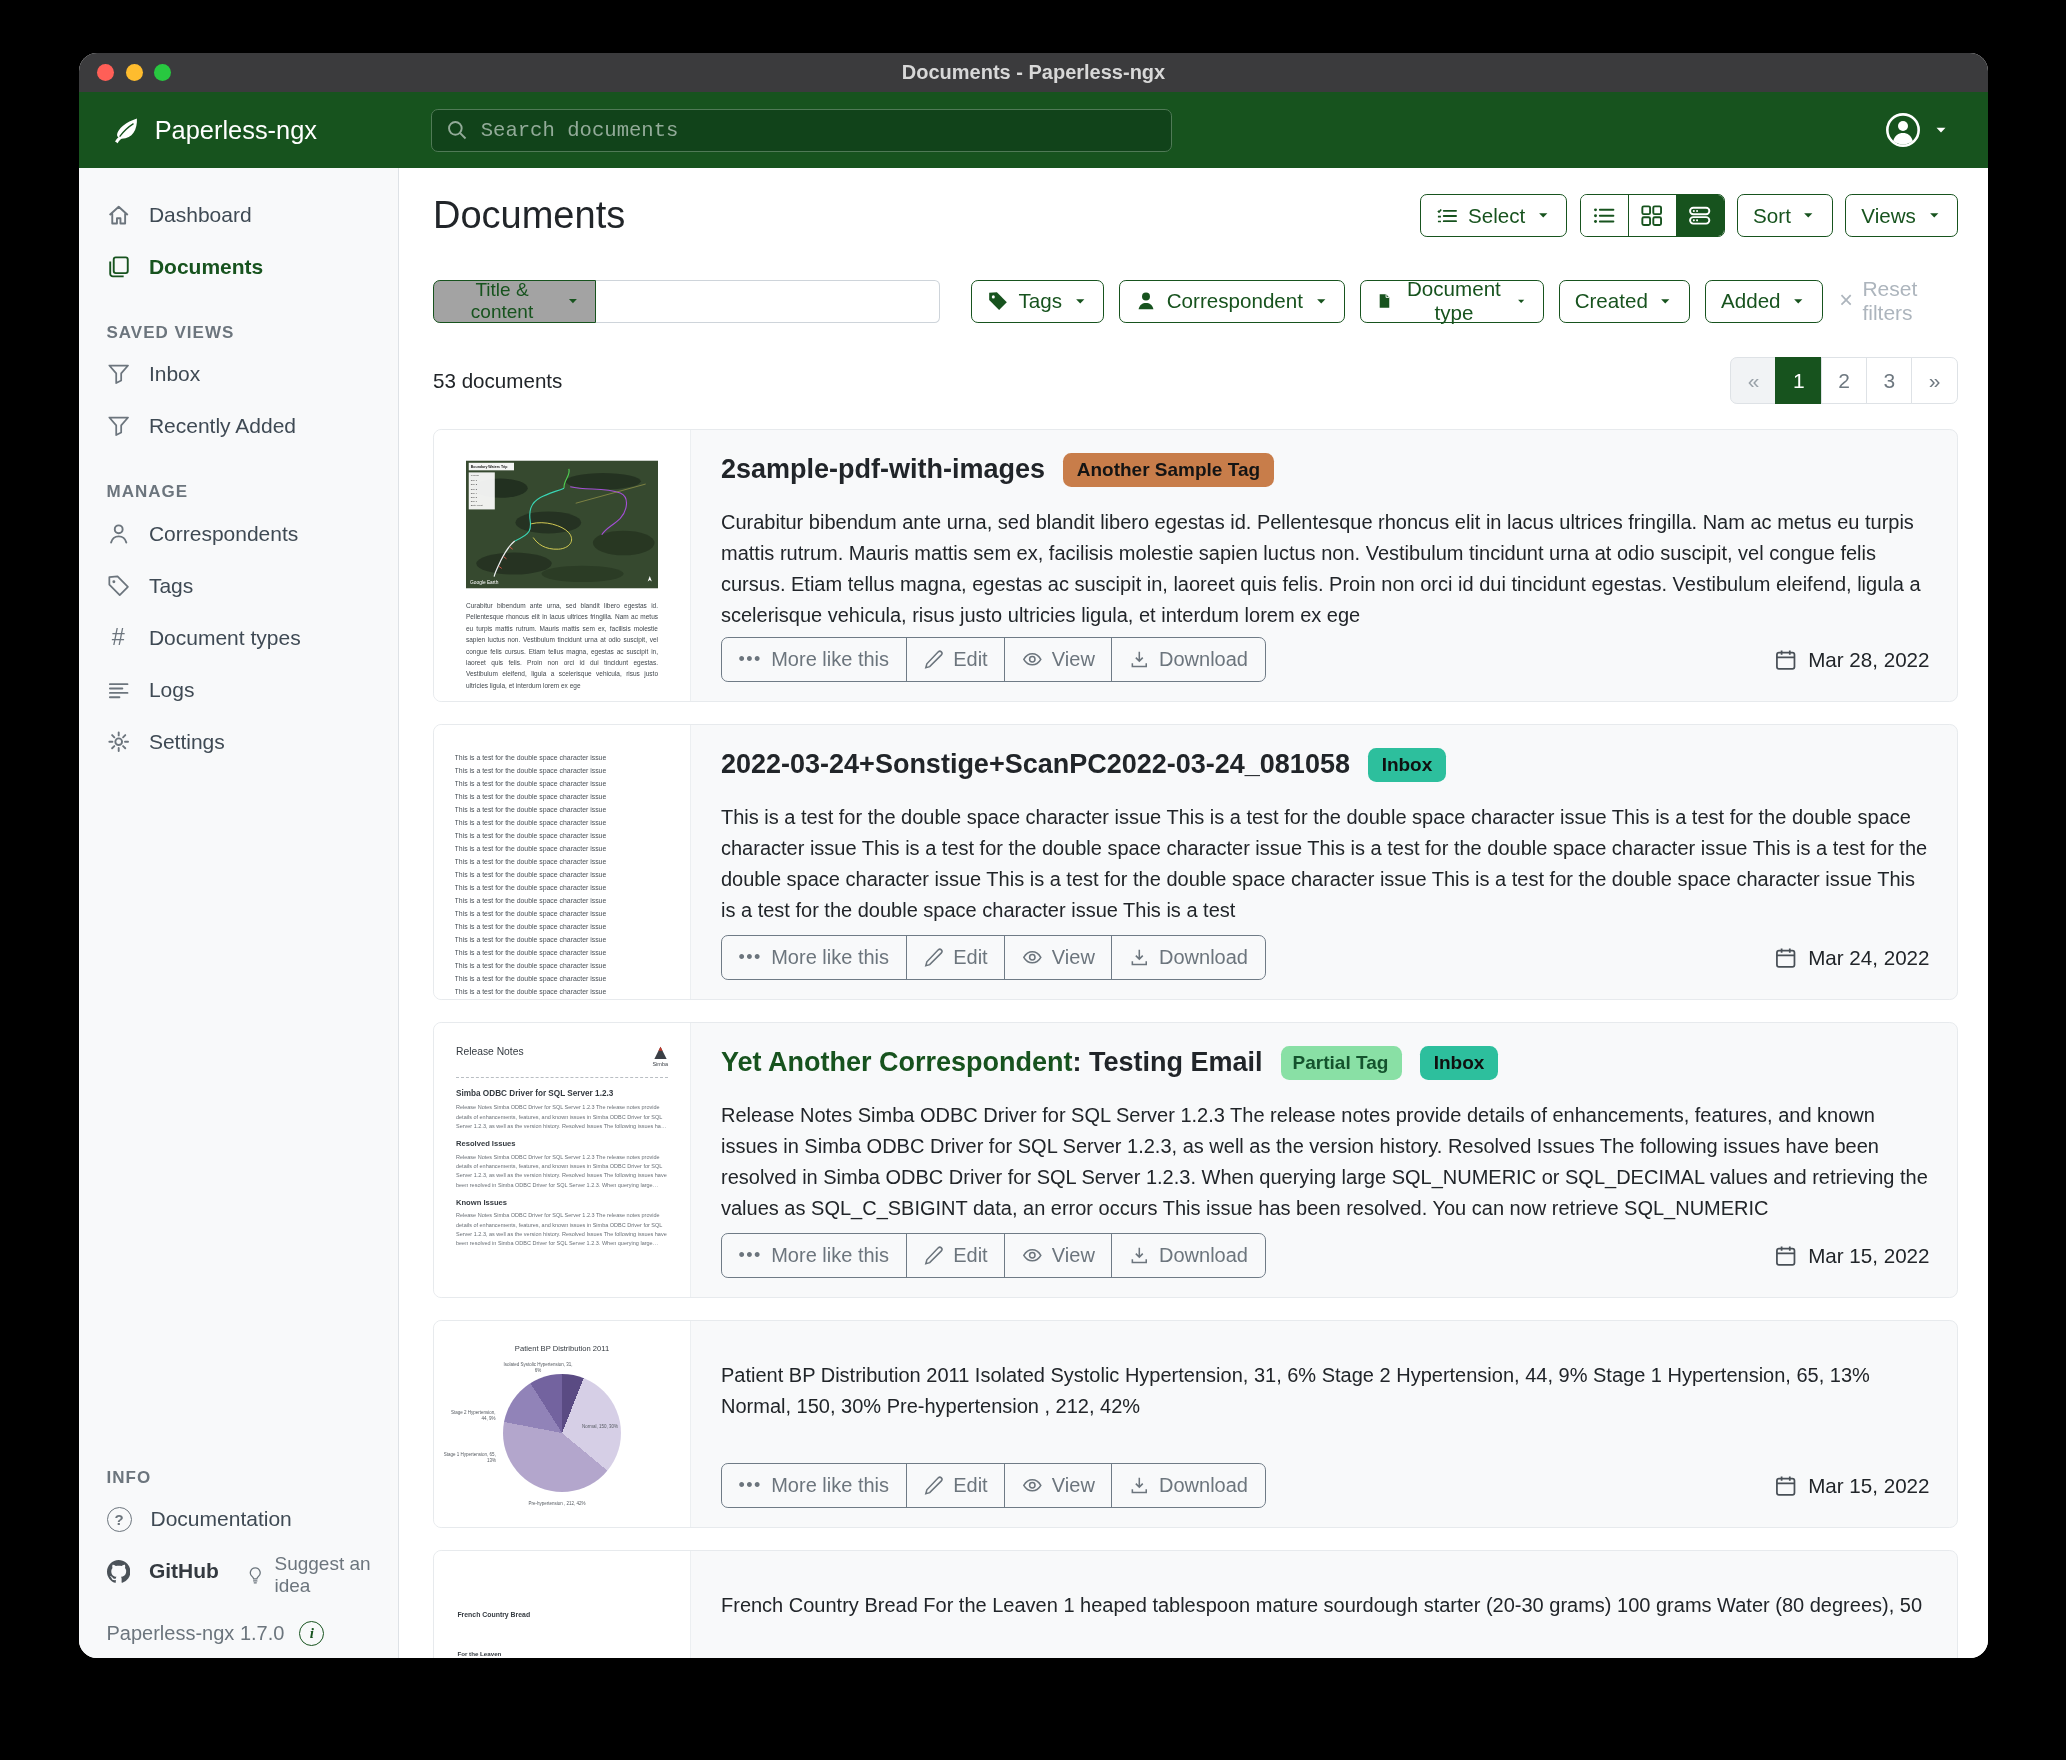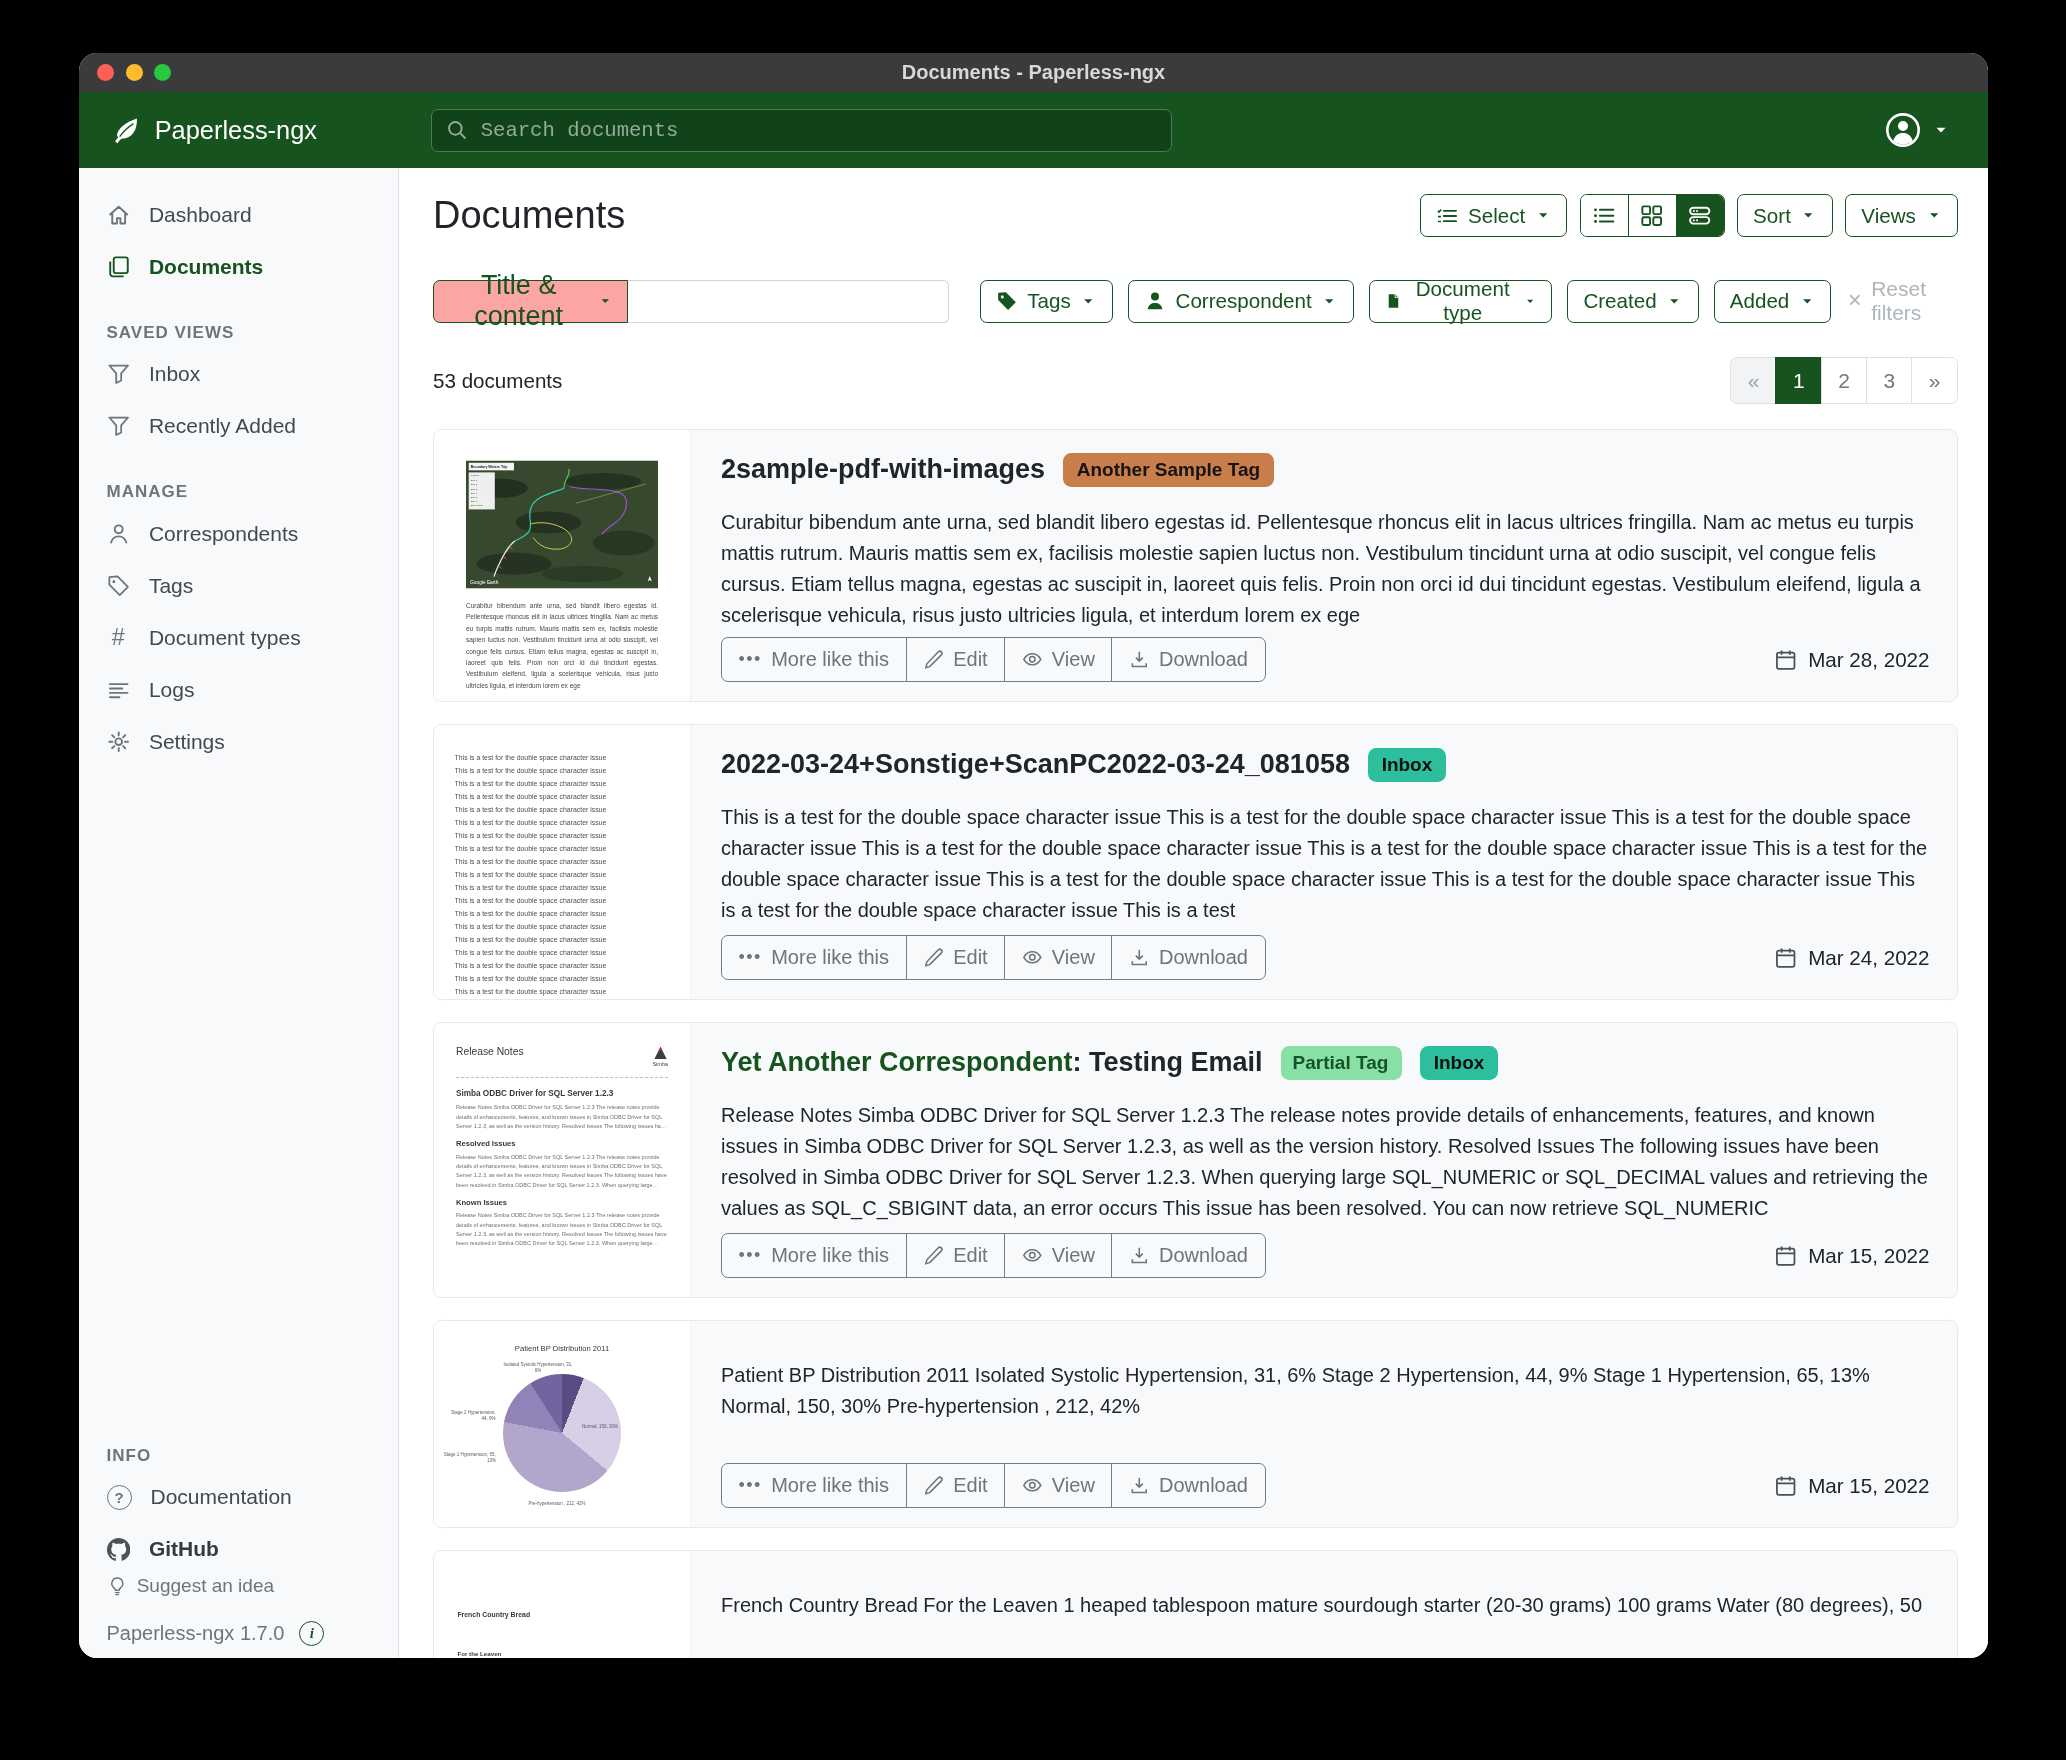--- a/index.html
+++ b/index.html
@@ -35,21 +35,21 @@
   .sidebar{width:320px;flex:0 0 auto;background:#f8f9fa;border-right:1.4px solid #dee2e6;
            box-sizing:border-box;display:flex;flex-direction:column;padding-top:20.6px;}
   .side-item{height:52px;display:flex;align-items:center;gap:19px;padding:0 13.7px 0 27.5px;
              font-size:21px;color:#3f4a54;cursor:pointer;}
   .side-item .ic{width:23.4px;height:23.4px;color:#6c757d;flex:0 0 auto;}
   .side-item.active{color:#17531e;font-weight:bold;}
   .side-item.active .ic{color:#17531e;}
   .side-section{margin:30px 0 5.5px;padding-left:27.5px;font-size:17px;font-weight:bold;
                 letter-spacing:1px;color:#6c757d;}
   .side-info{margin-top:auto;padding-bottom:12.4px;}
-  .gh-row{display:flex;align-items:flex-start;flex-direction:column;}
+  .gh-row{display:flex;align-items:flex-end;}
   .gh-row .side-item{padding-right:0;}
   .suggest{display:flex;align-items:center;gap:9.6px;font-size:19px;color:#6c757d;margin-left:27.5px;cursor:pointer;}
   .suggest .ic{width:20.6px;height:20.6px;}
   .version-row{display:flex;align-items:center;gap:15px;padding-left:27.5px;margin-top:23.4px;
                font-size:20px;color:#6c757d;}
   .circ-ic{width:25px;height:25px;border-radius:50%;border:1.7px solid #6c757d;box-sizing:border-box;
            display:flex;align-items:center;justify-content:center;font-size:15px;color:#6c757d;font-weight:bold;}
   .circ-ic.green{border-color:#17531e;color:#17531e;font-style:italic;font-family:"Liberation Serif",serif;}
   
   .main{flex:1;background:#fff;min-width:0;padding:0 30px 0 34px;display:flex;flex-direction:column;overflow:hidden;}
@@ -64,21 +64,21 @@
   .view-group{height:43px;box-sizing:border-box;border:1.4px solid #17531e;border-radius:6.9px;
               display:flex;overflow:hidden;}
   .vg-seg{width:47px;display:flex;align-items:center;justify-content:center;color:#17531e;
           background:#fff;cursor:pointer;}
   .vg-seg + .vg-seg{border-left:1.4px solid #17531e;}
   .vg-seg .ic{width:23.4px;height:23.4px;}
   .vg-seg.active{background:#17531e;color:#fff;}
   
   .filter-row{margin-top:40px;display:flex;align-items:center;}
   .tc-btn{height:43px;box-sizing:border-box;border:1.4px solid #17531e;border-radius:6.9px 0 0 6.9px;
-          background:#fca5a5;color:#17531e;font-size:27px;display:flex;align-items:center;gap:9.6px;
+          background:#a3a3a3;color:#17531e;font-size:19px;display:flex;align-items:center;gap:9.6px;
           padding:0 15px;cursor:pointer;font-family:inherit;}
   .tc-input{height:43px;box-sizing:border-box;width:384px;border:1.4px solid #ced4da;border-left:none;
             border-radius:0 5.5px 5.5px 0;font-size:20.6px;padding:0 13.7px;color:#212529;outline:none;font-family:inherit;}
   .filter-btns{display:flex;gap:15px;margin-left:31px;}
   .reset{display:flex;align-items:center;gap:9.6px;color:#adb5bd;font-size:21px;margin-left:16.5px;cursor:pointer;}
   .reset .x{font-size:23.4px;line-height:1;}
   
   .count-row{margin-top:32px;display:flex;align-items:center;justify-content:space-between;}
   .doc-count{font-size:20.6px;color:#212529;}
   .pagination{display:flex;}

